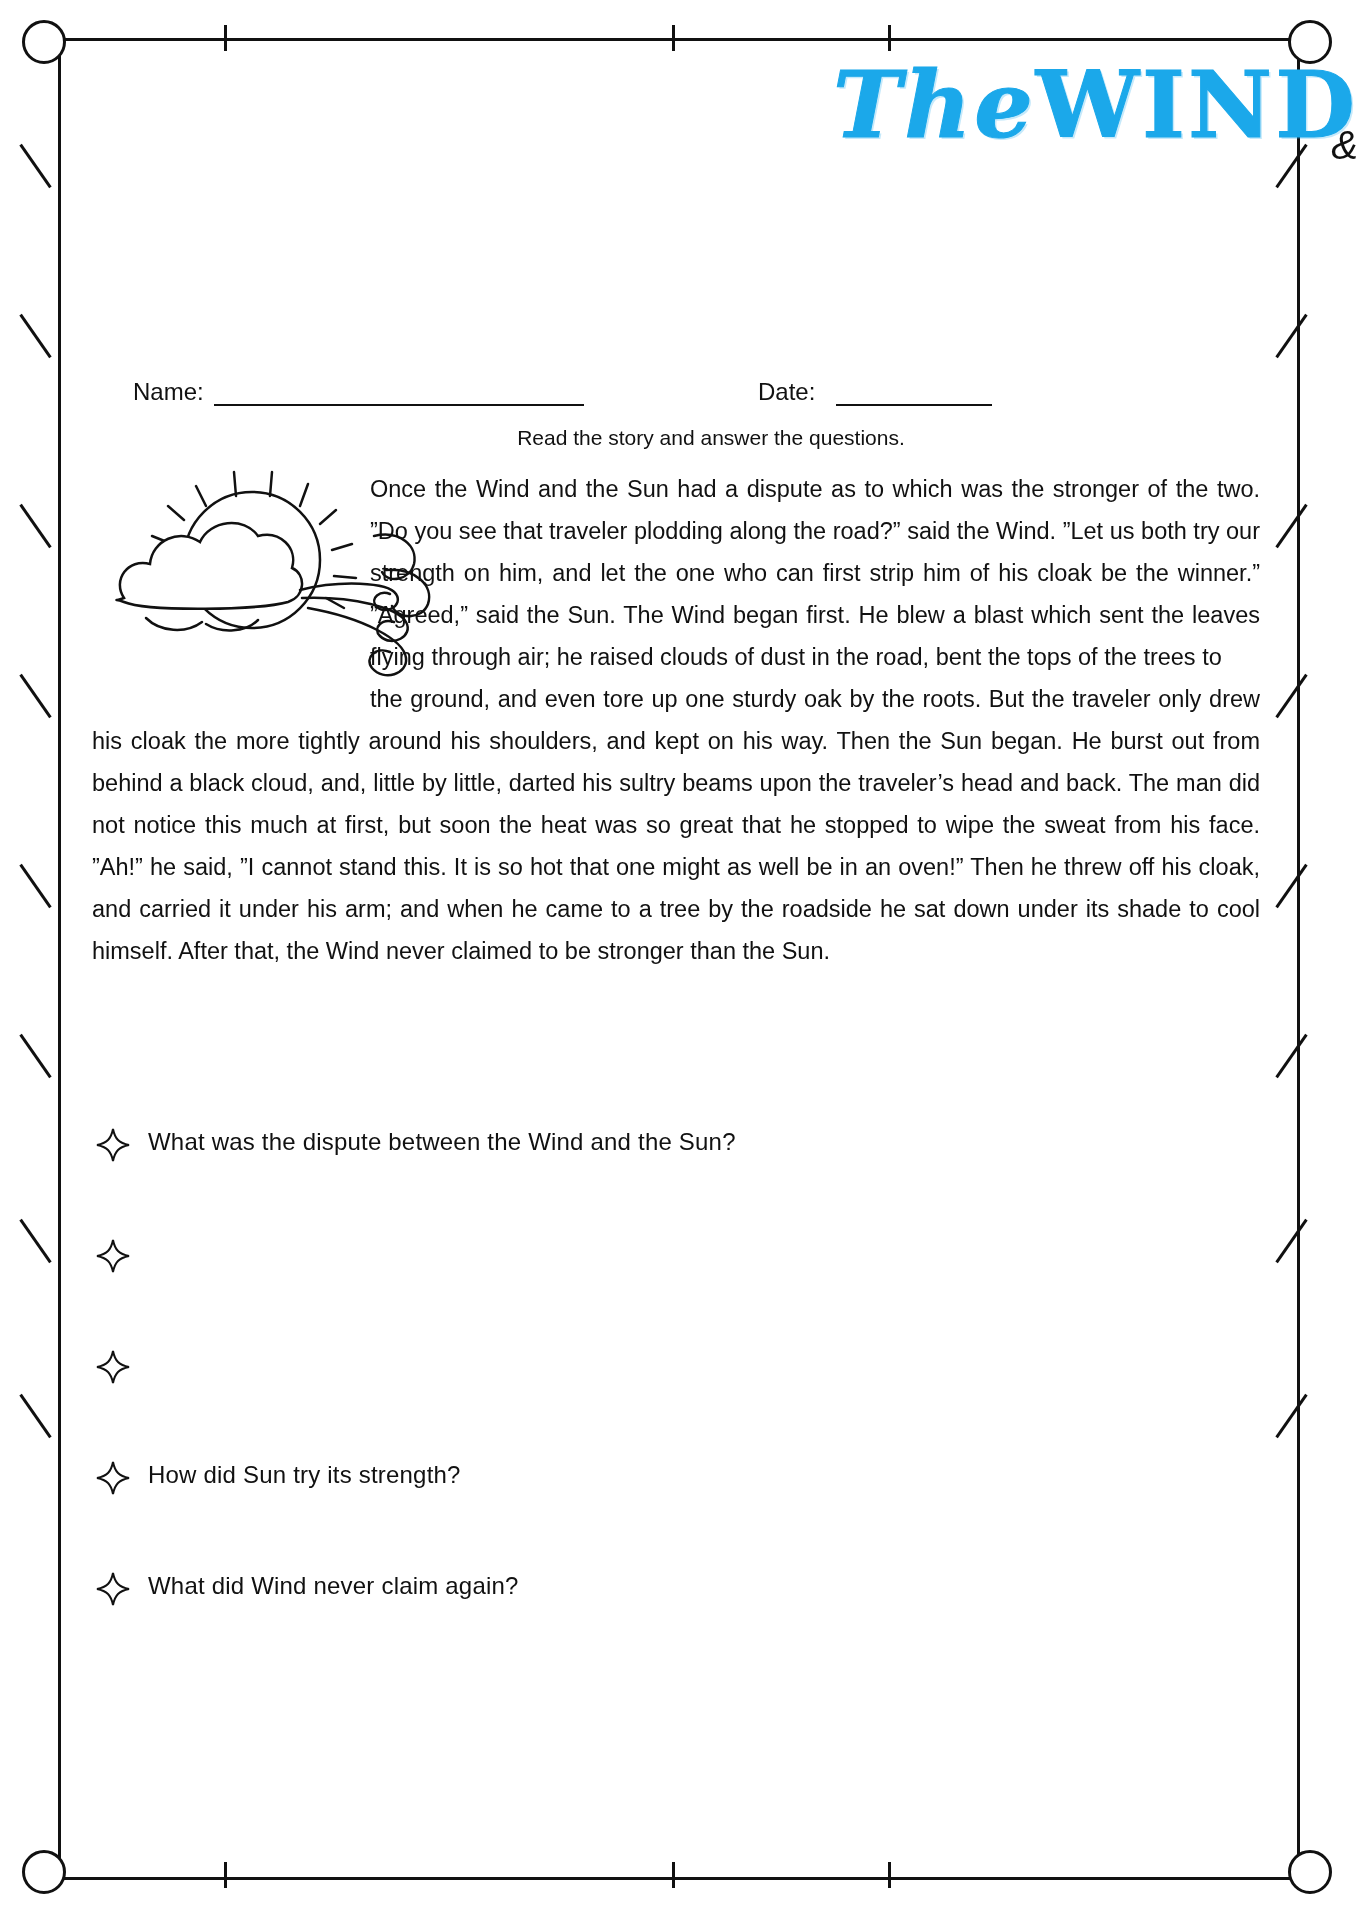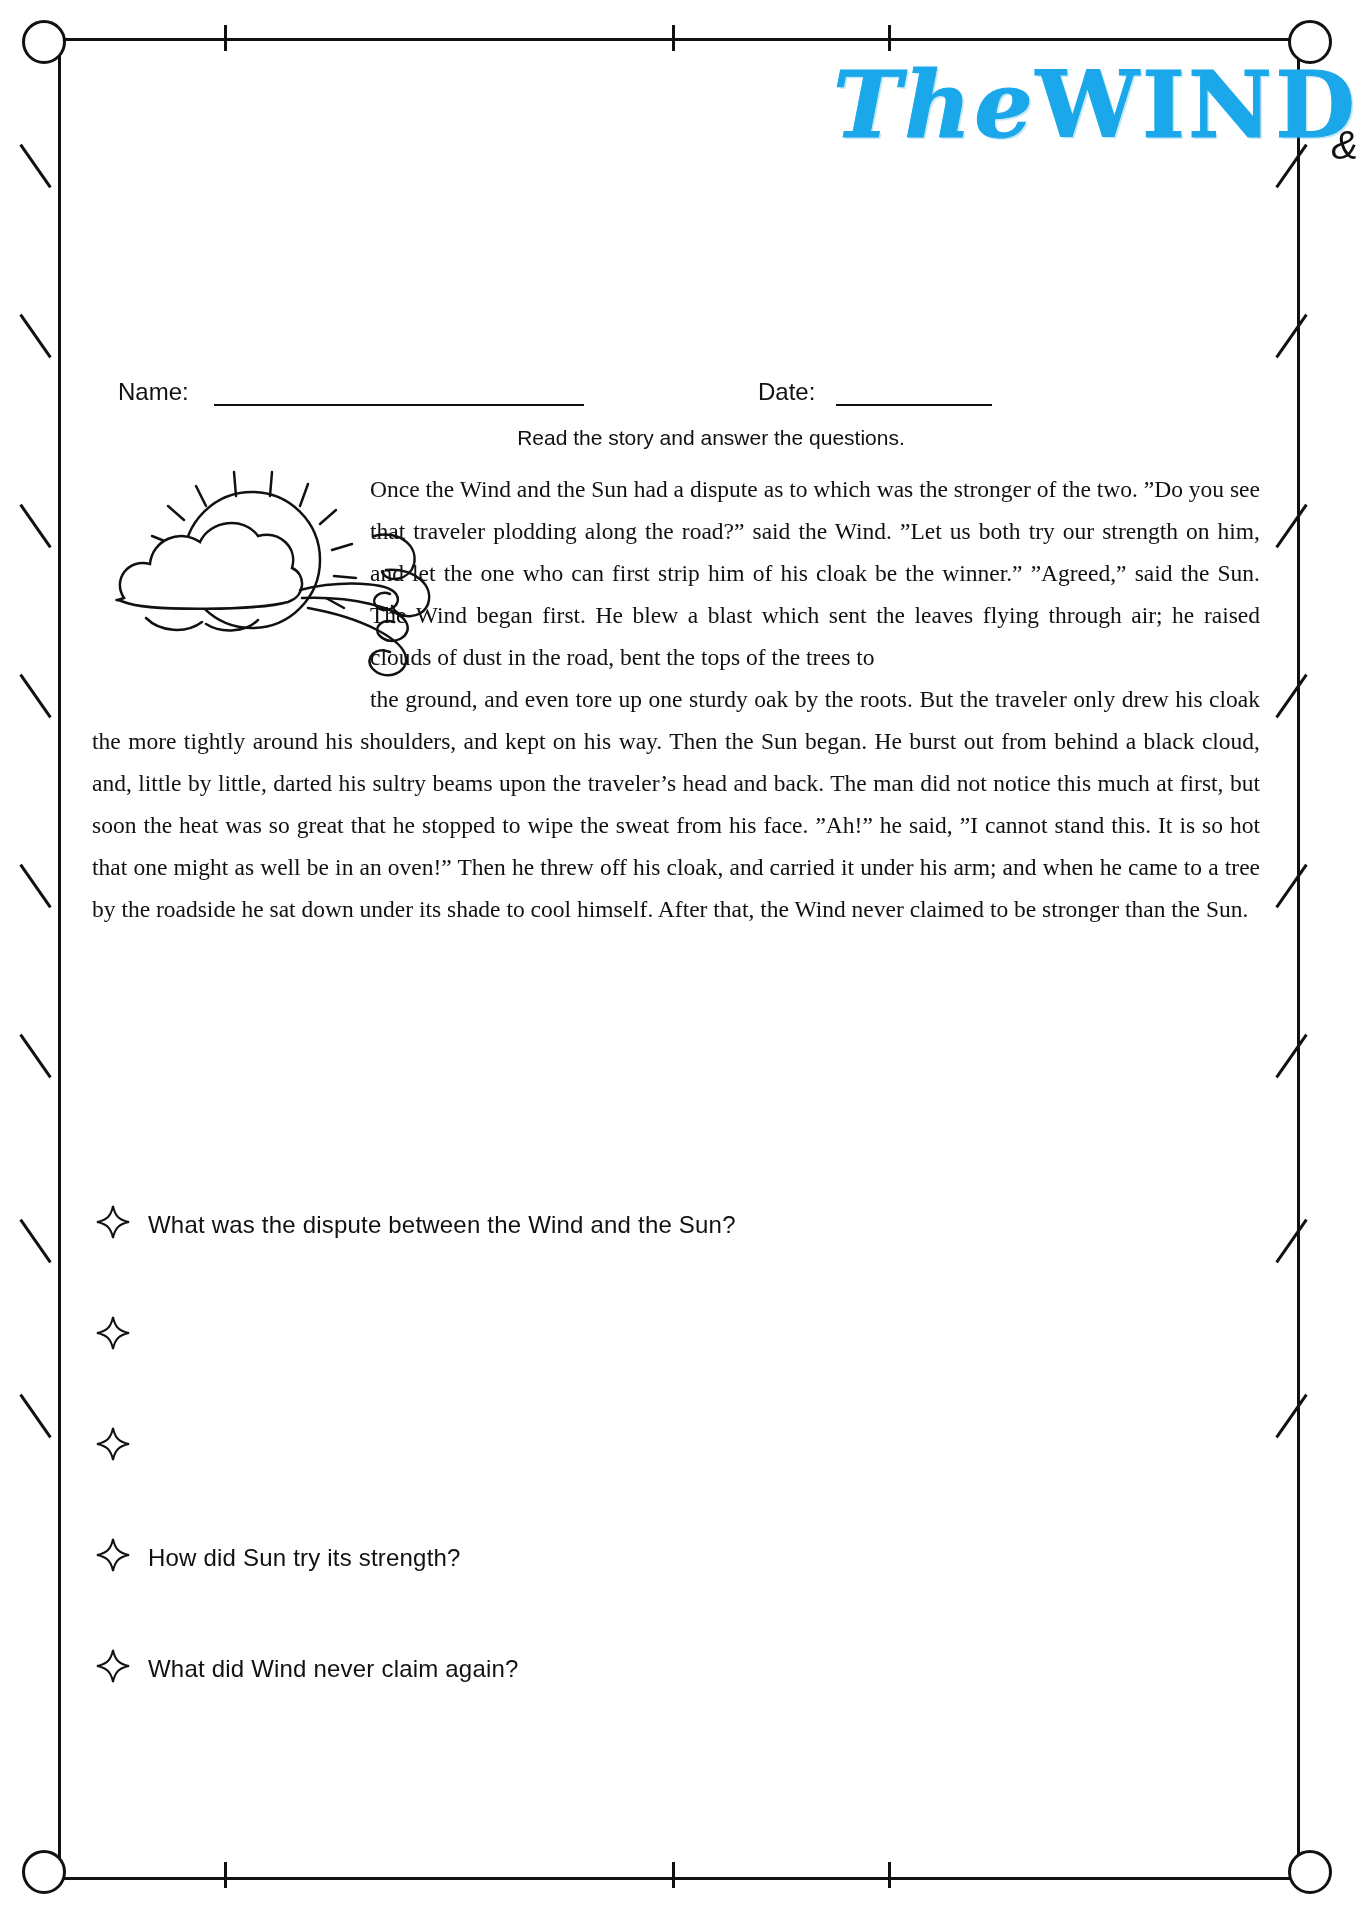--- a/index.html
+++ b/index.html
@@ -92,21 +92,21 @@
 
   
   .namedate {
     position: absolute;
     left: 118px;
     top: 378px;
     width: 1130px;
     height: 32px;
     font-size: 24px;
   }
-  .nd-name { position: absolute; left: 0;   top: 0; text-align: center; }
+  .nd-name { position: absolute; left: 15px;   top: 0; text-align: center; }
   .nd-name-line {
     position: absolute; left: 96px; top: 26px;
     width: 370px; height: 2px; background: #111;
   }
   .nd-date { position: absolute; left: 640px; top: 0; }
   .nd-date-line {
     position: absolute; left: 718px; top: 26px;
     width: 156px; height: 2px; background: #111;
   }
 
@@ -132,38 +132,38 @@
   
   .story {
     position: absolute;
     left: 92px;
     top: 468px;
     width: 1168px;
     font-size: 23.5px;
     line-height: 42px;
     text-align: justify;
   }
-  .story p { margin: 0; font-family: Liberation Serif, serif; }
+  .story p { margin: 0; }
   .story .shaped {
     float: left;
     width: 278px;
     height: 212px;
     shape-outside: polygon(0 0, 278px 0, 278px 212px, 0 212px);
   }
 
   
   .questions {
     position: absolute;
     left: 96px;
     top: 1128px;
     width: 1160px;
   }
   .q-row {
     display: flex;
-    align-items: flex-end;
+    align-items: flex-start;
     height: 111px;
   }
   .q-diamond {
     width: 34px;
     height: 34px;
     margin-right: 18px;
     flex: 0 0 auto;
   }
   .q-text {
     font-size: 24px;

